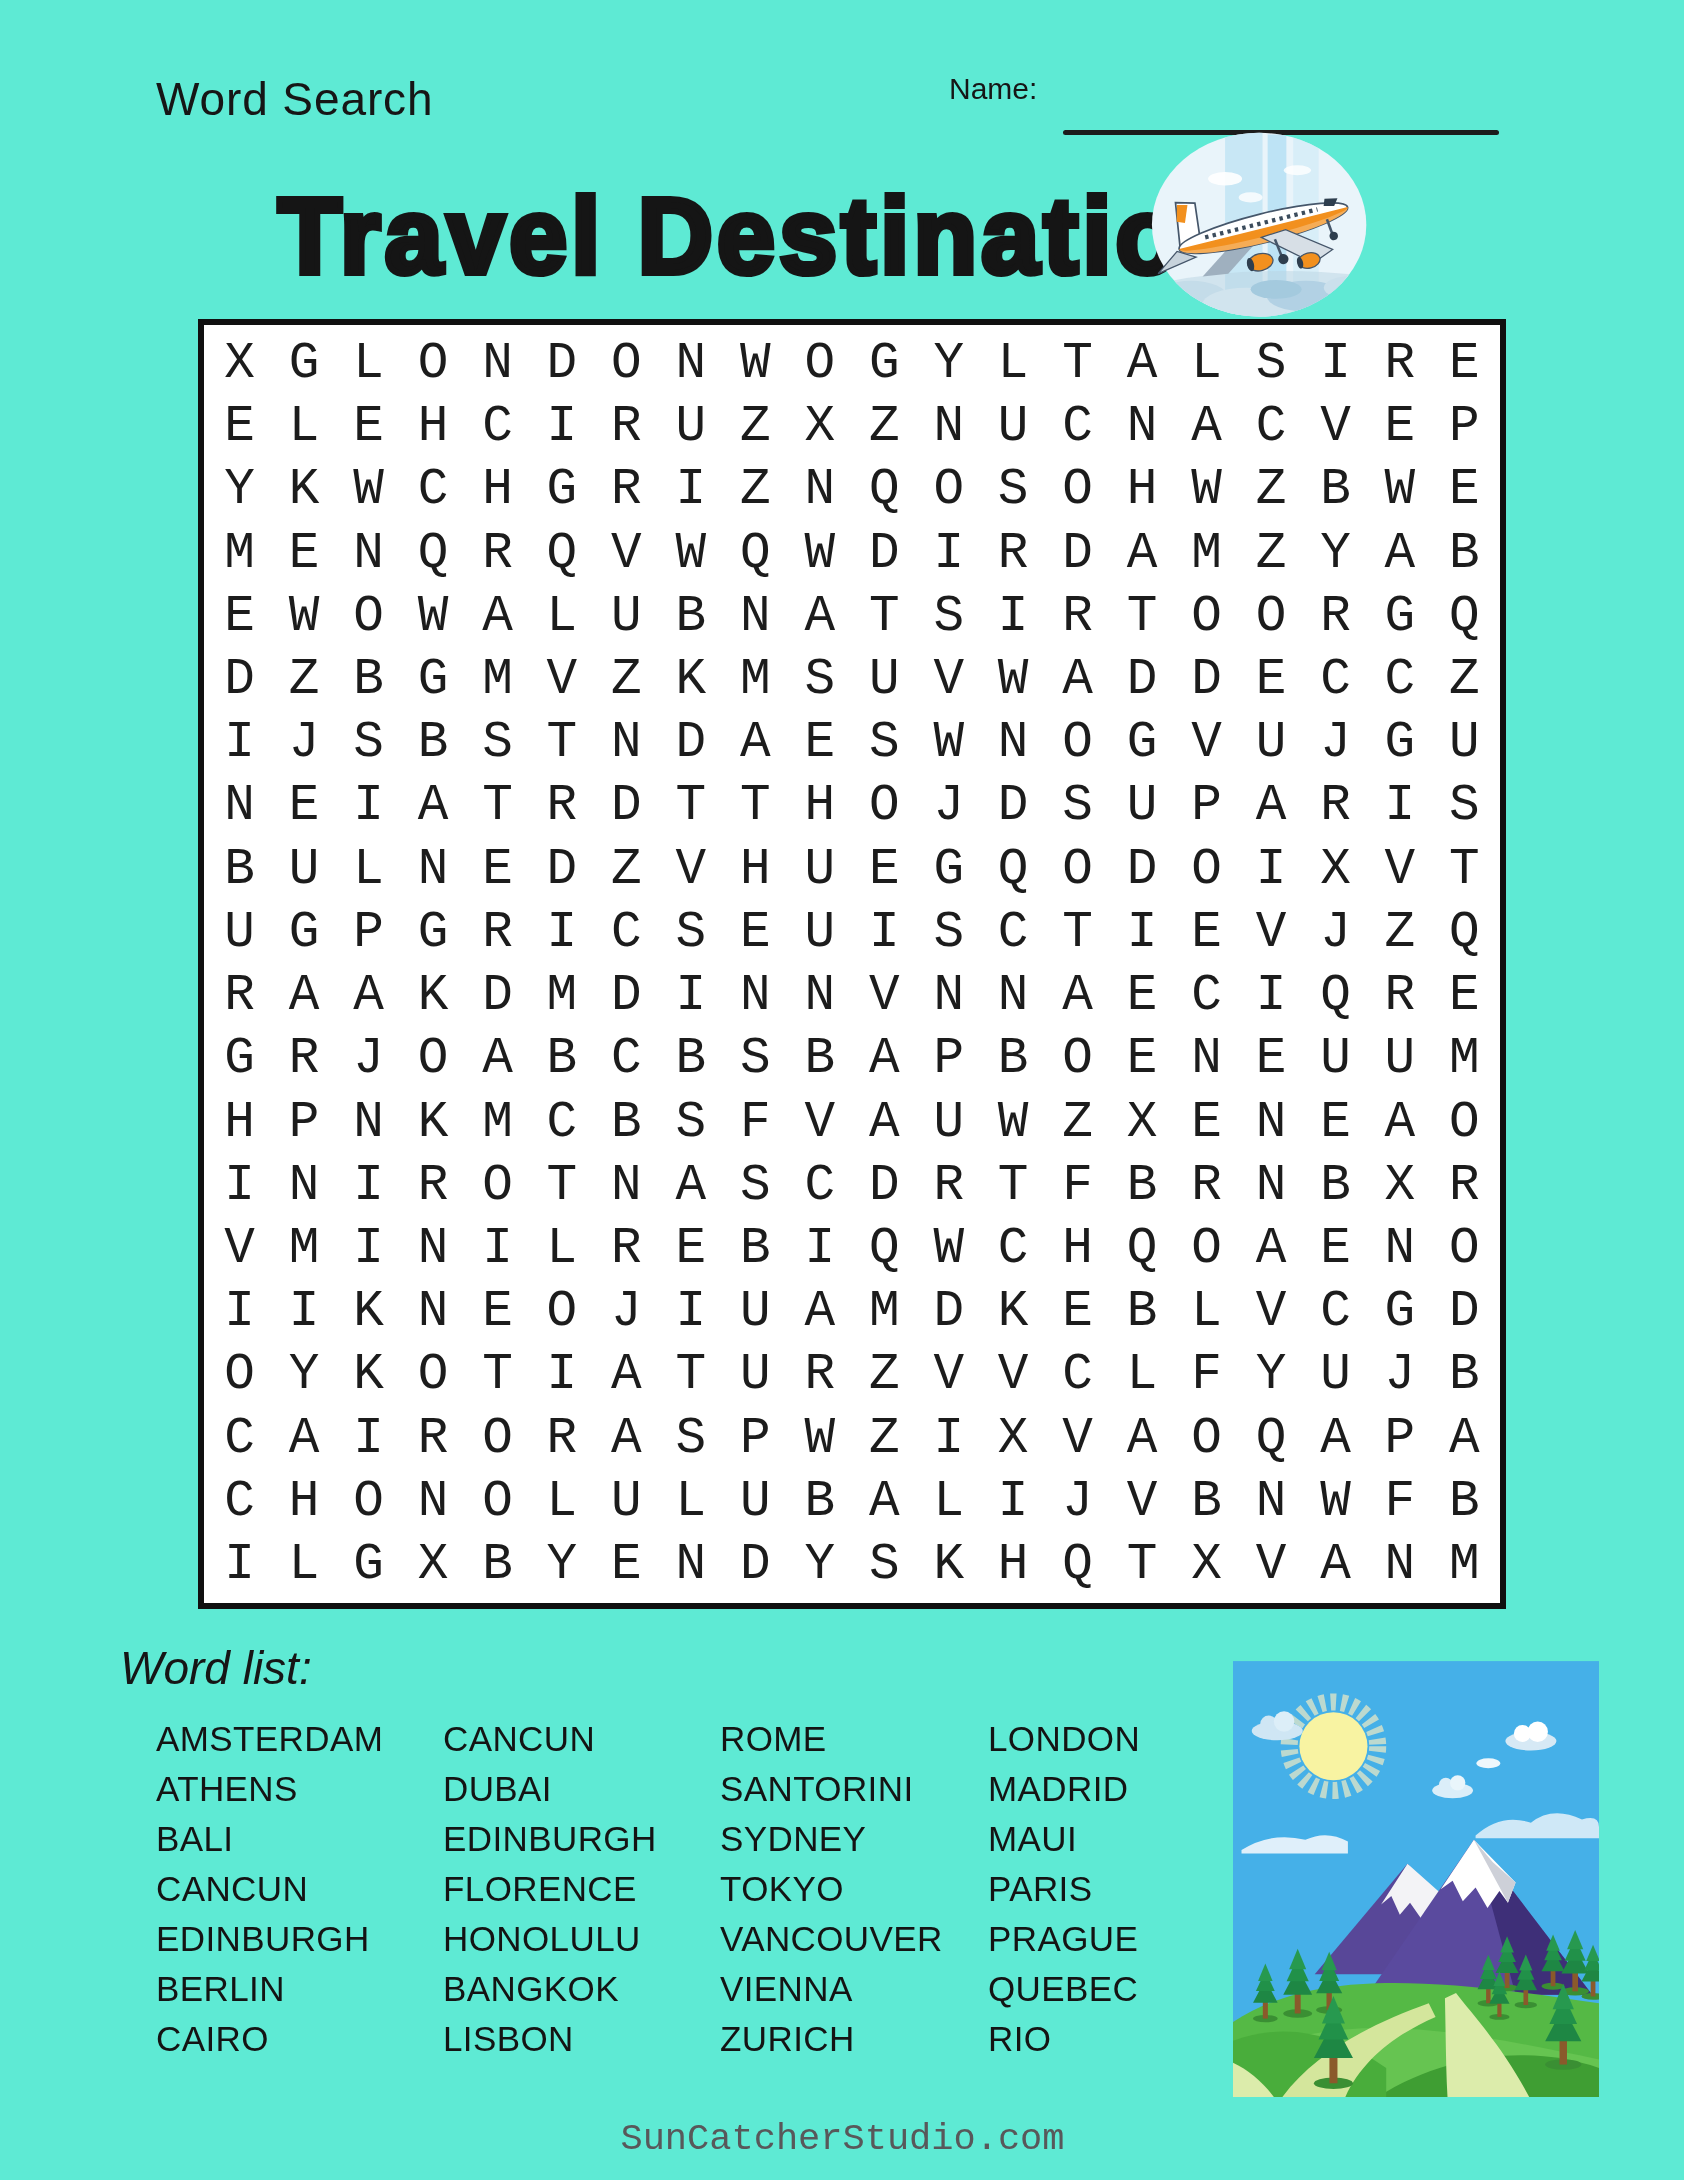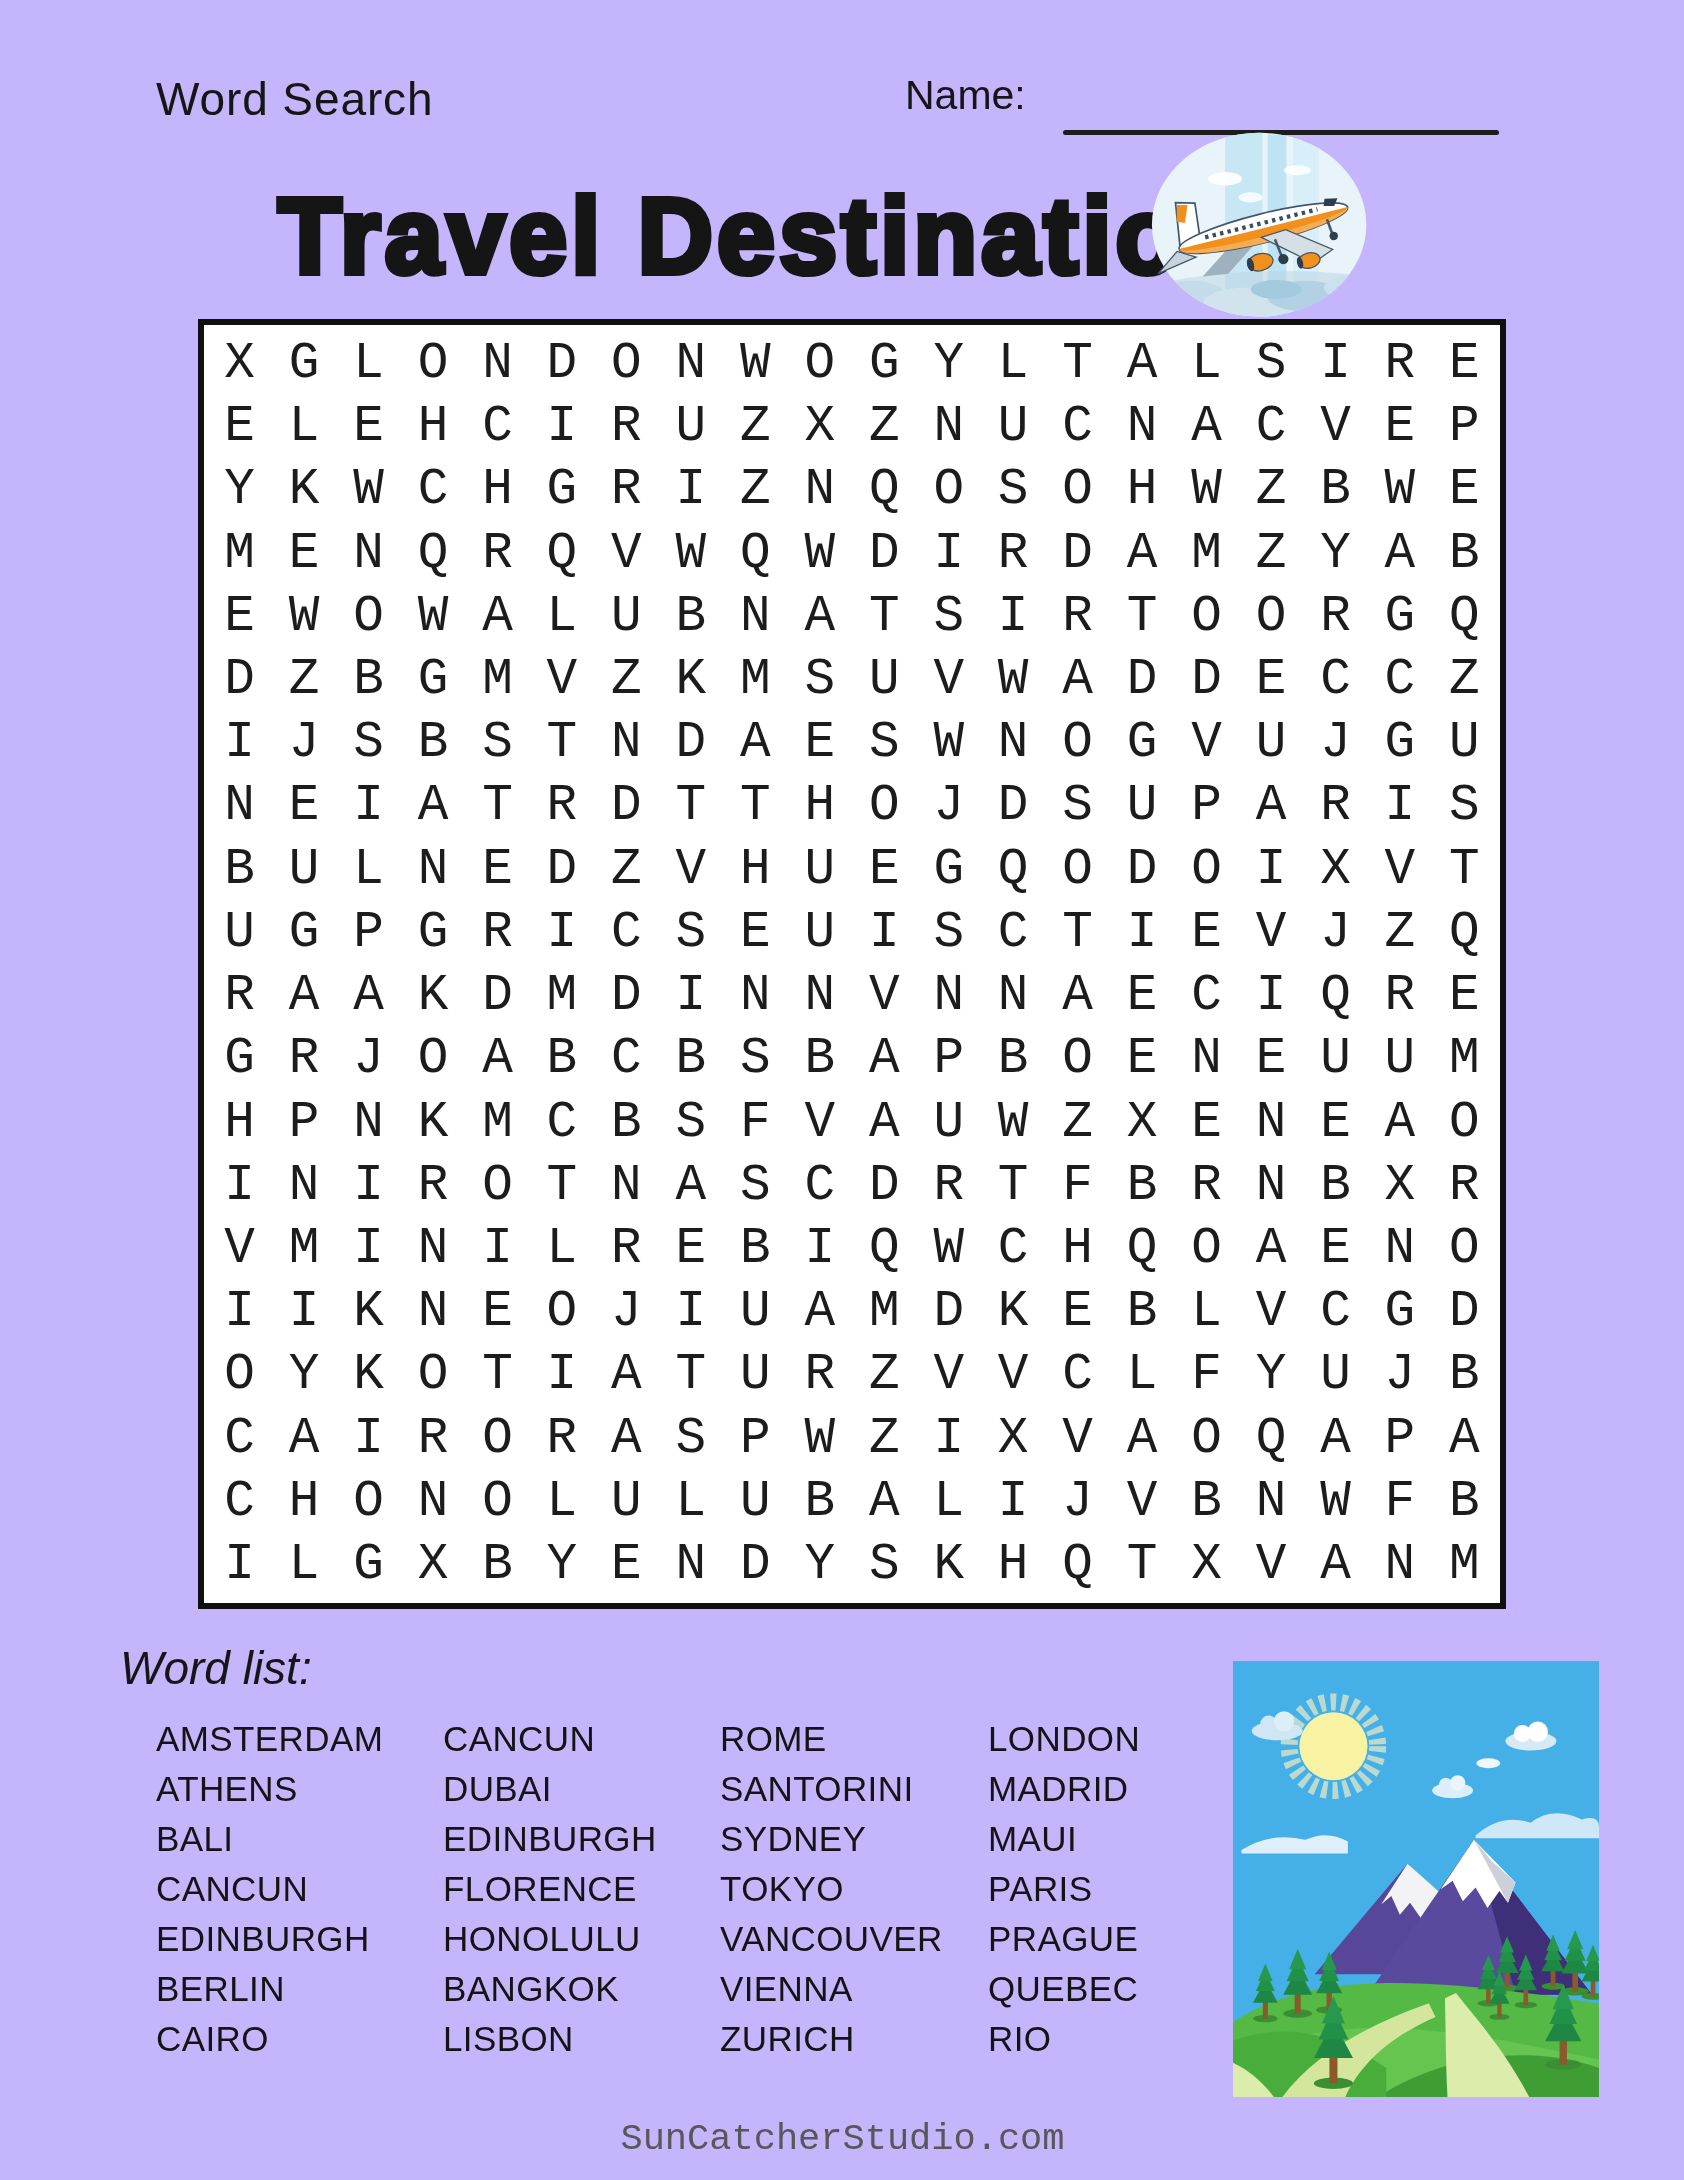--- a/index.html
+++ b/index.html
@@ -1,22 +1,22 @@
 <!DOCTYPE html>
 <html style="font-size:13.6px"><head>
 <meta charset="utf-8">
 <style>
   html,body{margin:0;padding:0;background:#fff;}
   .page{
-    position:relative;width:1685px;height:2181px;background:#c4b5fd;
+    position:relative;width:1685px;height:2181px;background:#5eead4;
     font-family:"Liberation Sans",sans-serif;color:#1a1a1a;overflow:hidden;
   }
   
   .hdr-label{position:absolute;left:156px;top:72px;font-size:46px;letter-spacing:0.9px;color:#161616;}
-  .name-wrap{position:absolute;left:905px;top:72px;font-size:41px;color:#161616;}
+  .name-wrap{position:absolute;left:949px;top:72px;font-size:30px;color:#161616;}
   .name-line{position:absolute;left:1063px;top:130px;width:436px;height:5.1px;background:#1c1c1c;border-radius:2.6px;}
   
   .title{
     position:absolute;left:278px;top:177px;font-size:104px;font-weight:700;
     color:#151515;-webkit-text-stroke:6px #151515;letter-spacing:4.3px;
     font-family:"Liberation Sans",sans-serif;transform:scaleY(1.04);
   }
   .plane-svg{position:absolute;left:1123px;top:126px;width:285px;height:194px;}
   
   .grid-box{

